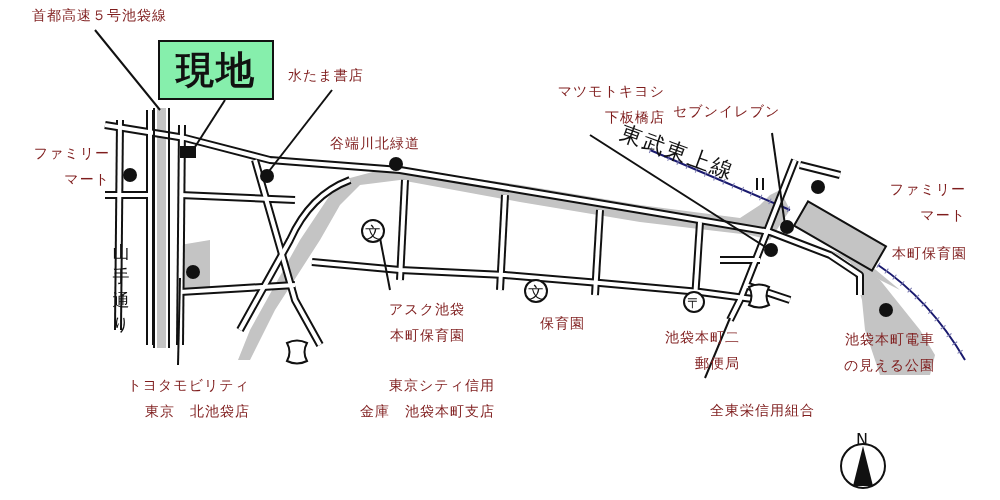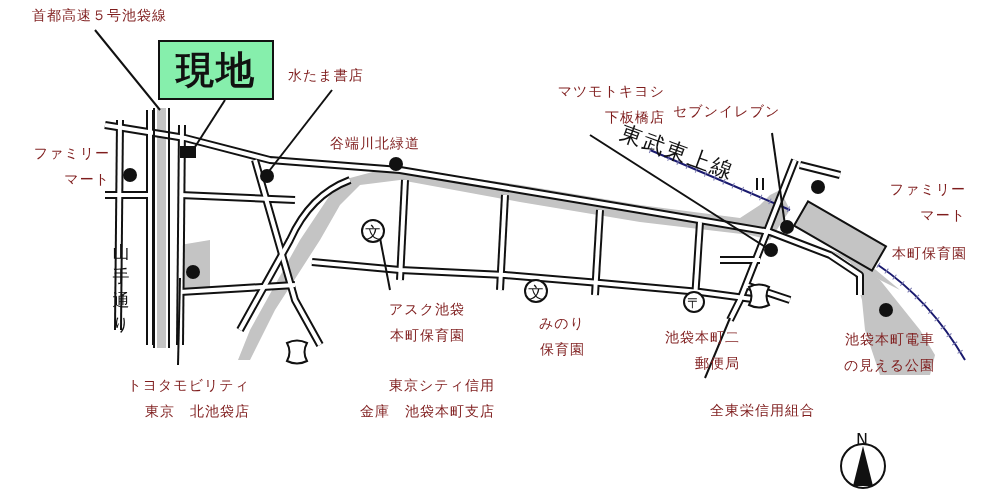--- a/index.html
+++ b/index.html
@@ -160,21 +160,20 @@
 <div class="lbl c" style="left:0px;top:140px;width:110px;">
   <div>ファミリー</div>
   <div>マート</div>
 </div>
 <div class="vert">山手通り</div>
 <div class="lbl c" style="left:335px;top:296px;width:130px;">
   <div>アスク池袋</div>
   <div>本町保育園</div>
 </div>
 <div class="lbl c" style="left:495px;top:310px;width:90px;">
-  <div>みのり</div>
   <div>保育園</div>
 </div>
 <div class="lbl c" style="left:600px;top:324px;width:140px;">
   <div>池袋本町二</div>
   <div>郵便局</div>
 </div>
 <div class="lbl c" style="left:765px;top:326px;width:170px;">
   <div>池袋本町電車</div>
   <div>の見える公園</div>
 </div>

